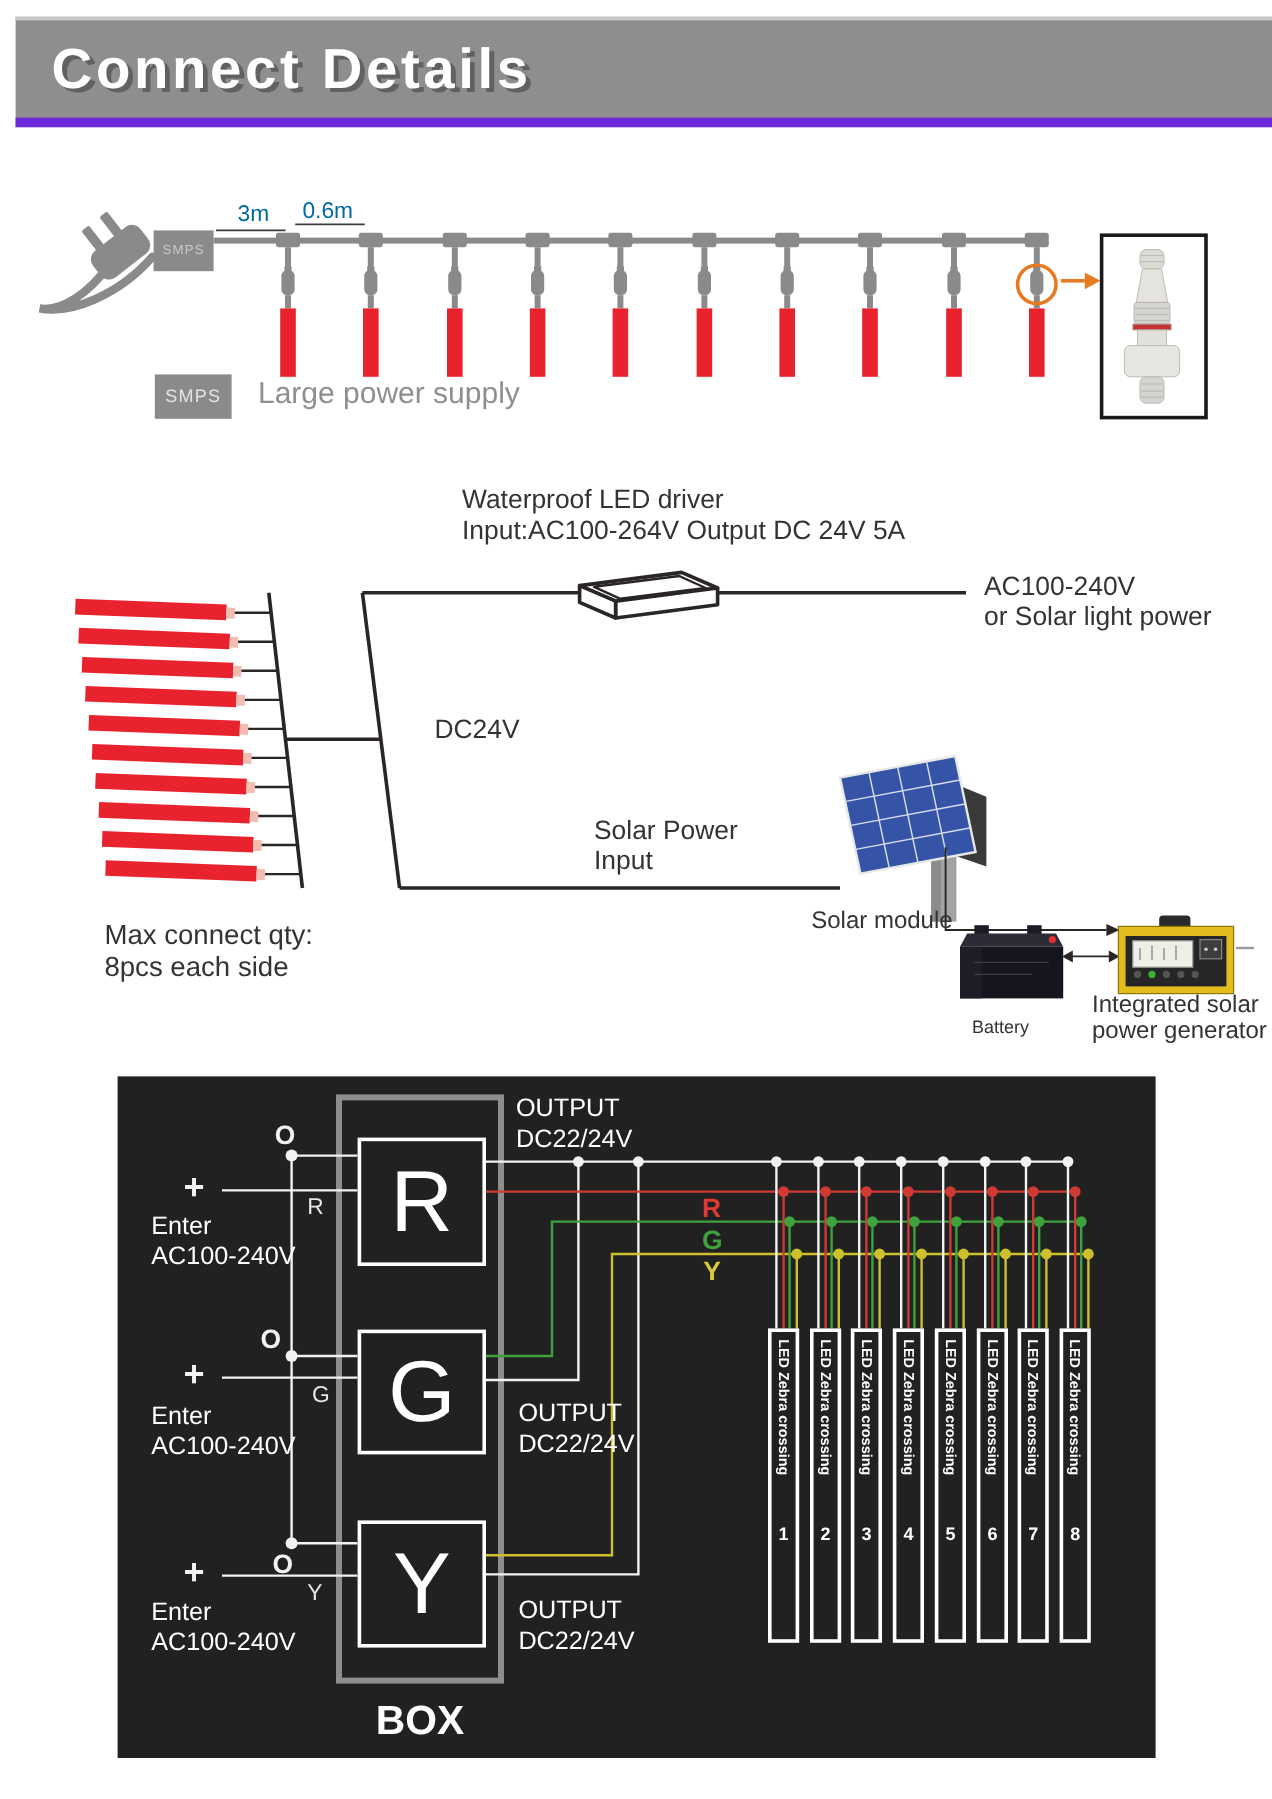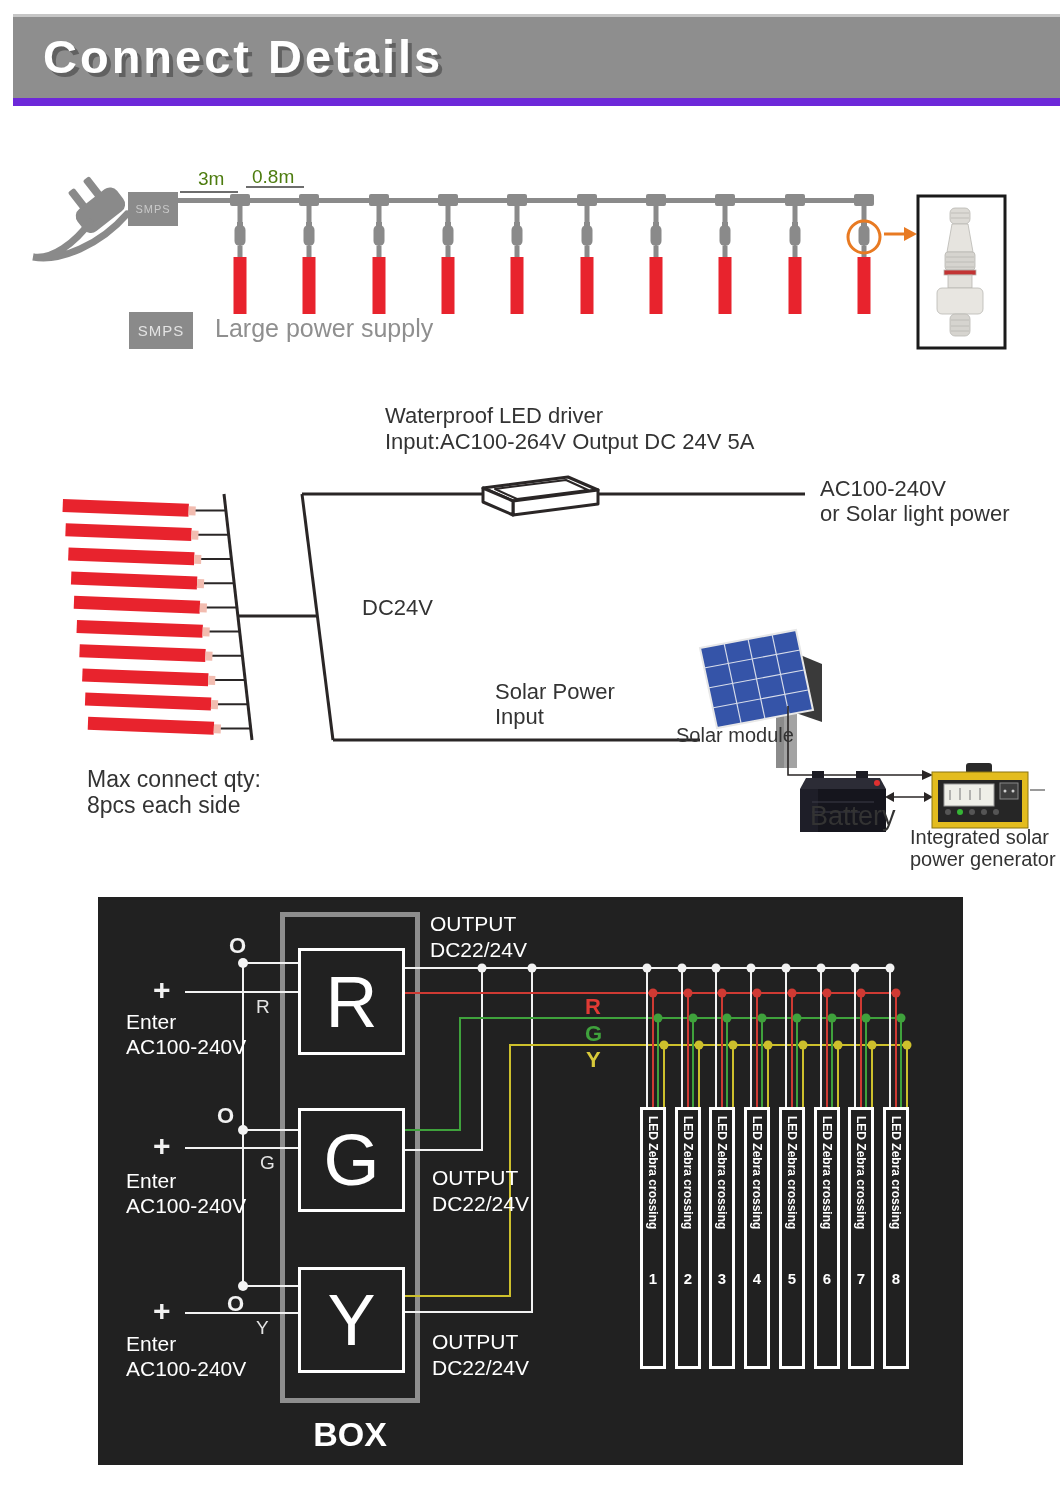--- a/index.html
+++ b/index.html
@@ -6,21 +6,21 @@
   body{width:1060px;height:1499px;position:relative;background:#fff;
        font-family:"Liberation Sans",sans-serif;overflow:hidden;color:#333}
   .abs{position:absolute}
   
   #header{left:13px;top:14px;width:1060px;height:92px;background:#8e8e8e;
           border-top:3px solid #c6c6c6;border-bottom:8px solid #6d28d9;box-sizing:border-box}
   #title{left:30px;top:26px;font-size:47px;font-weight:800;letter-spacing:3px;color:#fff;
          text-shadow:4px 4px 0 #616161;white-space:nowrap}
   
   .t{color:#333;white-space:nowrap}
-  .dim{font-size:19px;color:#4d7c0f}
+  .dim{font-size:19px;color:#0369a1}
   
   #smps-box-label{left:128px;top:192px;width:50px;height:34px;display:flex;align-items:center;
      justify-content:center;font-size:11px;letter-spacing:1px;color:#c9c9c9}
   #legend-box-label{left:129px;top:312px;width:64px;height:37px;display:flex;align-items:center;
      justify-content:center;font-size:15px;letter-spacing:1px;color:#e3e3e3}
   #legend-text{left:215px;top:314px;font-size:25px;color:#8f8f8f}
   
   #panel{left:98px;top:897px;width:865px;height:568px;background:#212121}
   #graybox{left:182px;top:15px;width:140px;height:491px;border:5px solid #8e8e8e;box-sizing:border-box}
   .unitbox{width:107px;border:3px solid #fff;box-sizing:border-box;background:#212121;
@@ -302,34 +302,34 @@
       <circle cx="996" cy="812" r="3" fill="#555"></circle>
     <line x1="1030" y1="790" x2="1045" y2="790" stroke="#9a9a9a" stroke-width="2"></line>
   </g>
 </svg>
 
 <div id="header" class="abs">
   <div id="title" class="abs" style="top:12px">Connect Details</div>
 </div>
 
 <div class="abs dim" style="left:198px;top:168px">3m</div>
-<div class="abs dim" style="left:252px;top:166px">0.8m</div>
+<div class="abs dim" style="left:252px;top:166px">0.6m</div>
 <div class="abs" id="smps-box-label">SMPS</div>
 <div class="abs" id="legend-box-label">SMPS</div>
 <div class="abs" id="legend-text">Large power supply</div>
 
 <div class="abs t" style="left:385px;top:403px;font-size:22px">Waterproof LED driver</div>
 <div class="abs t" style="left:385px;top:429px;font-size:22px">Input:AC100-264V Output DC 24V 5A</div>
 <div class="abs t" style="left:820px;top:476px;font-size:22px">AC100-240V</div>
 <div class="abs t" style="left:820px;top:501px;font-size:22px">or Solar light power</div>
 <div class="abs t" style="left:362px;top:595px;font-size:22px">DC24V</div>
 <div class="abs t" style="left:495px;top:679px;font-size:22px">Solar Power</div>
 <div class="abs t" style="left:495px;top:704px;font-size:22px">Input</div>
-<div class="abs t" style="left:676px;top:724px;font-size:20px">Solar module</div>
-<div class="abs t" style="left:810px;top:801px;font-size:27px">Battery</div>
+<div class="abs t" style="left:676px;top:756px;font-size:20px">Solar module</div>
+<div class="abs t" style="left:810px;top:848px;font-size:15px">Battery</div>
 <div class="abs t" style="left:910px;top:826px;font-size:20px">Integrated solar</div>
 <div class="abs t" style="left:910px;top:848px;font-size:20px">power generator</div>
 <div class="abs t" style="left:87px;top:766px;font-size:23px">Max connect qty:</div>
 <div class="abs t" style="left:87px;top:792px;font-size:23px">8pcs each side</div>
 
 <div id="panel" class="abs">
   <div id="graybox" class="abs" style="z-index:1"></div>
 
   <svg id="panel-svg" class="abs" style="left:0;top:0;z-index:2" width="865" height="568" viewBox="0 0 865 568">
     <g stroke="#f2f2f2" stroke-width="2" fill="none">

